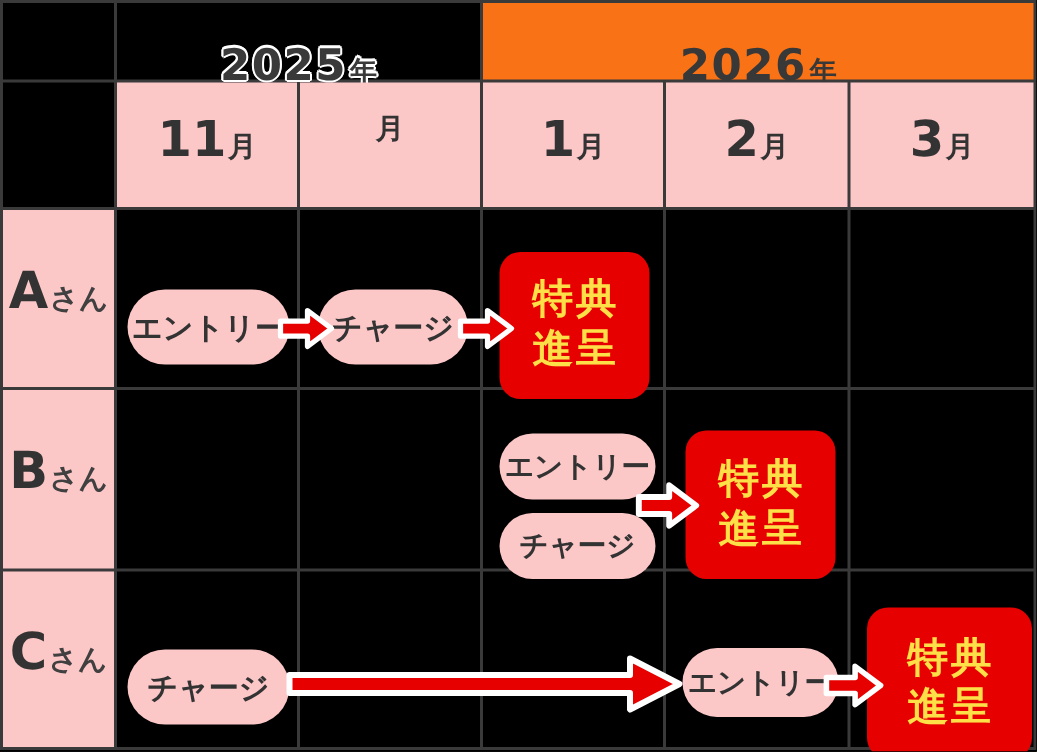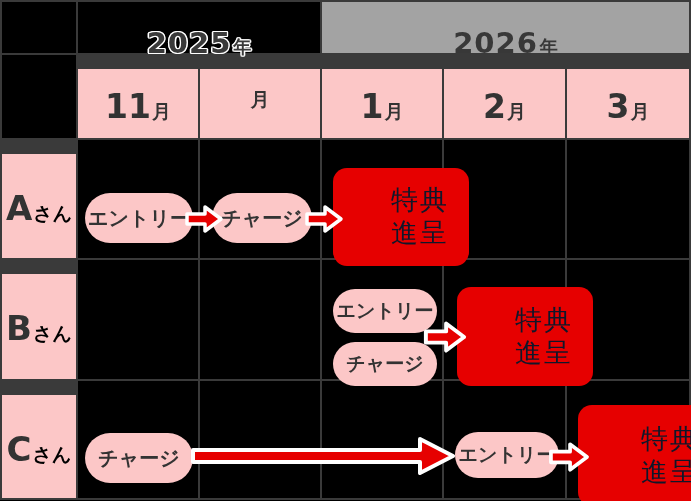--- a/index.html
+++ b/index.html
@@ -22,55 +22,54 @@
   }
   .grid::before{
     content:"";
     grid-area:1/1/6/7;
     background:#3a3a3a;
     margin:-2px;
     z-index:0;
   }
   .cell{position:relative;z-index:1;display:flex;align-items:center;justify-content:center;}
   .dark{background:#000;}
-  .pinkcell{background:#fcc7c7;margin-top:14px;}
-  .whitecell{background:#a3a3a3;}
+  .pinkcell{background:#fcc7c7;}
+  .whitecell{background:#f97316;}
   .yearrow{gap:2px;align-items:baseline;padding-top:24px;}
   .ynum{font-size:29px;font-weight:700;color:#383838;letter-spacing:1px;}
   .ysfx{font-size:18px;font-weight:700;color:#383838;}
   .outlined .ynum,.outlined .ysfx{
     color:#3a3a3a;
     text-shadow:-1.4px 0 #fff,1.4px 0 #fff,0 -1.4px #fff,0 1.4px #fff,
                 -1px -1px #fff,1px -1px #fff,-1px 1px #fff,1px 1px #fff;
   }
   .monthcell{gap:1px;align-items:baseline;padding-top:18px;}
   .mnum{font-size:33px;font-weight:700;color:#333;}
   .msfx{font-size:19px;font-weight:700;color:#333;}
   .plabel{gap:1px;align-items:baseline;padding-top:34px;}
   .pname{font-size:34px;font-weight:700;color:#333;}
-  .psfx{font-size:19px;font-weight:700;color:#000000;}
+  .psfx{font-size:19px;font-weight:700;color:#404040;}
   .overlay{position:absolute;left:0;top:16px;width:691px;height:501px;z-index:2;pointer-events:none;}
   .pill{
     position:absolute;
     background:#fcc7c7;
     border-radius:999px;
     display:flex;align-items:center;justify-content:center;
     font-size:20px;font-weight:700;color:#333;
     white-space:nowrap;
   }
   .pill.sm{font-size:19px;}
   .badge{
     position:absolute;
     background:#e60000;
     border-radius:14px;
     display:flex;flex-direction:column;align-items:center;justify-content:center;
-    color:#0f172a;font-size:27px;font-weight:400;
+    color:#fde047;font-size:27px;font-weight:700;
     line-height:1.22;letter-spacing:2px;
     text-indent:2px;
-    padding-left:36px;
   }
   .arr{position:absolute;overflow:visible;}
   .arr polygon{fill:#e60000;stroke:#fff;stroke-width:3.5;stroke-linejoin:round;stroke-linecap:round;}
   .arr.long polygon{stroke-width:4;}
 </style>
 </head>
 <body>
 
 <div class="stage">
 

